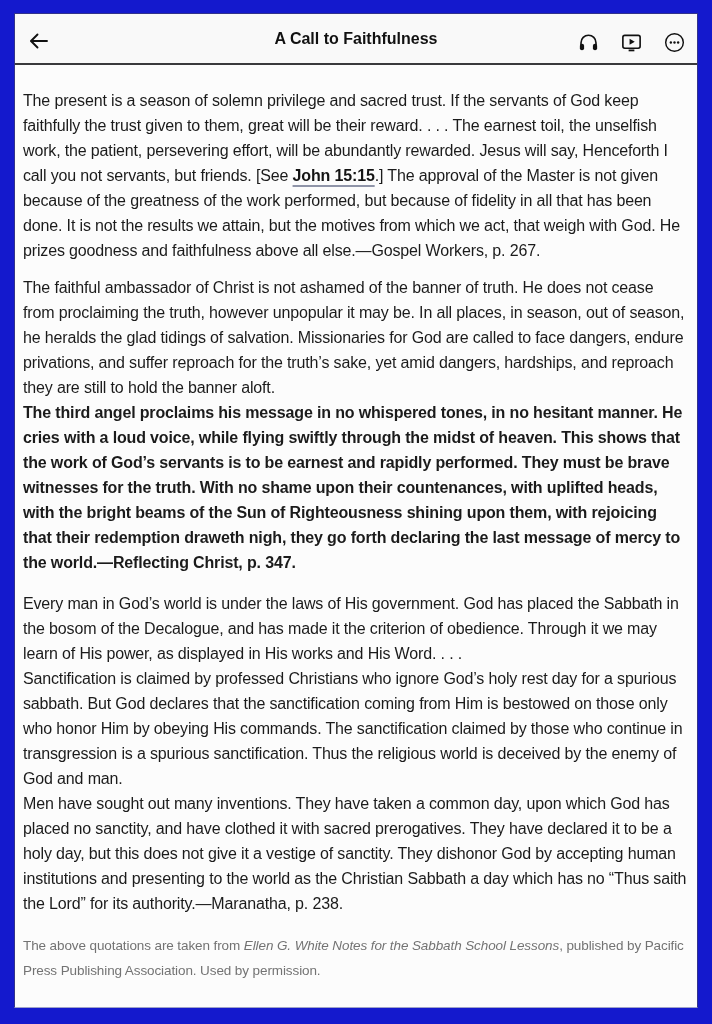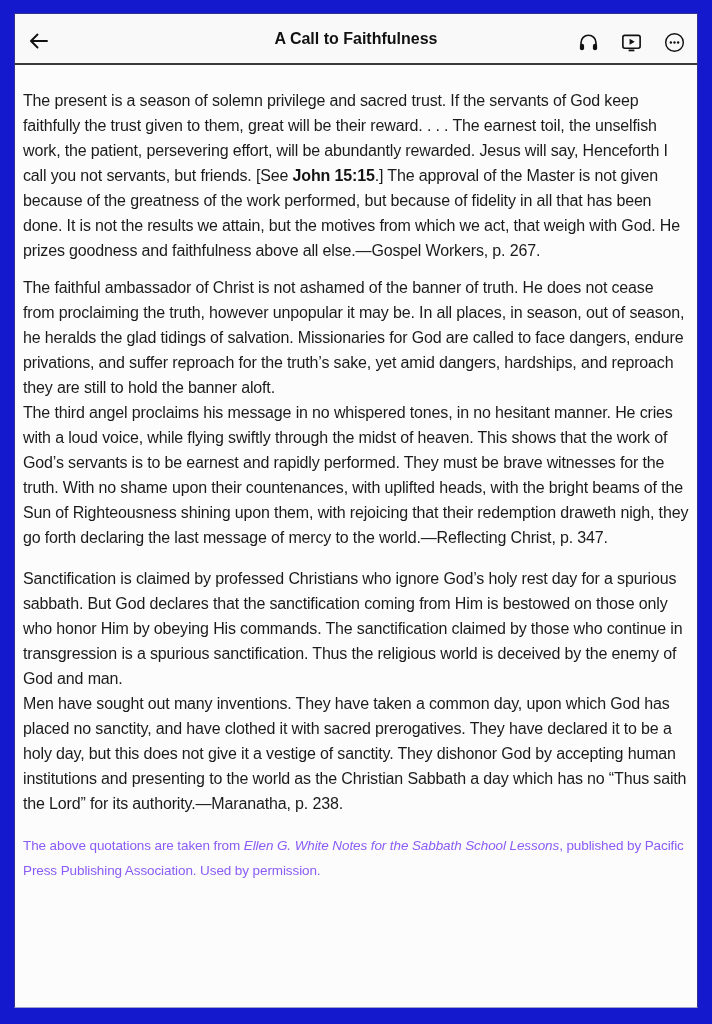--- a/index.html
+++ b/index.html
@@ -68,34 +68,35 @@
     overflow: hidden;
   }
   .para {
     font-size: 16px;
     line-height: 25px;
     color: #1b1b1b;
     letter-spacing: -0.15px;
     text-align: left;
   }
   .gap-after { margin-bottom: 12px; }
-  .gap-after-lg { margin-bottom: 16px; }
+  .gap-after-lg { margin-bottom: 16px; font-weight: bold; }
   .ref {
     font-weight: 700;
     color: #141414;
+    text-decoration: underline;
     text-decoration-color: #8f94a8;
     text-decoration-thickness: 1.5px;
     text-underline-offset: 4px;
     cursor: pointer;
   }
   .footnote {
     margin-top: 17px;
     font-size: 13.5px;
     line-height: 25px;
-    color: #8b5cf6;
+    color: #737373;
     letter-spacing: -0.1px;
   }
   .footnote .it { font-style: italic; }
 </style>
 </head>
 <body>
 
 <div class="frame">
   <div class="panel">
 
@@ -142,20 +143,21 @@
         </button>
       </div>
     </header>
 
     <main>
       <p class="para gap-after"><span>The present is a season of solemn privilege and sacred trust. If the servants of God keep faithfully the trust given to them, great will be their reward. . . . The earnest toil, the unselfish work, the patient, persevering effort, will be abundantly rewarded. Jesus will say, Henceforth I call you not servants, but friends. [See </span><a class="ref">John 15:15</a><span>.] The approval of the Master is not given because of the greatness of the work performed, but because of fidelity in all that has been done. It is not the results we attain, but the motives from which we act, that weigh with God. He prizes goodness and faithfulness above all else.—Gospel Workers, p. 267.</span></p>
 
       <p class="para">The faithful ambassador of Christ is not ashamed of the banner of truth. He does not cease from proclaiming the truth, however unpopular it may be. In all places, in season, out of season, he heralds the glad tidings of salvation. Missionaries for God are called to face dangers, endure privations, and suffer reproach for the truth’s sake, yet amid dangers, hardships, and reproach they are still to hold the banner aloft.</p>
       <p class="para gap-after-lg">The third angel proclaims his message in no whispered tones, in no hesitant manner. He cries with a loud voice, while flying swiftly through the midst of heaven. This shows that the work of God’s servants is to be earnest and rapidly performed. They must be brave witnesses for the truth. With no shame upon their countenances, with uplifted heads, with the bright beams of the Sun of Righteousness shining upon them, with rejoicing that their redemption draweth nigh, they go forth declaring the last message of mercy to the world.—Reflecting Christ, p. 347.</p>
 
+      <p class="para">Every man in God’s world is under the laws of His government. God has placed the Sabbath in the bosom of the Decalogue, and has made it the criterion of obedience. Through it we may learn of His power, as displayed in His works and His Word. . . .</p>
       <p class="para">Sanctification is claimed by professed Christians who ignore God’s holy rest day for a spurious sabbath. But God declares that the sanctification coming from Him is bestowed on those only who honor Him by obeying His commands. The sanctification claimed by those who continue in transgression is a spurious sanctification. Thus the religious world is deceived by the enemy of God and man.</p>
       <p class="para">Men have sought out many inventions. They have taken a common day, upon which God has placed no sanctity, and have clothed it with sacred prerogatives. They have declared it to be a holy day, but this does not give it a vestige of sanctity. They dishonor God by accepting human institutions and presenting to the world as the Christian Sabbath a day which has no “Thus saith the Lord” for its authority.—Maranatha, p. 238.</p>
 
       <p class="footnote"><span>The above quotations are taken from </span><span class="it">Ellen G. White Notes for the Sabbath School Lessons</span><span>, published by Pacific Press Publishing Association. Used by permission.</span></p>
     </main>
 
   </div>
 </div>
 
 </body></html>

